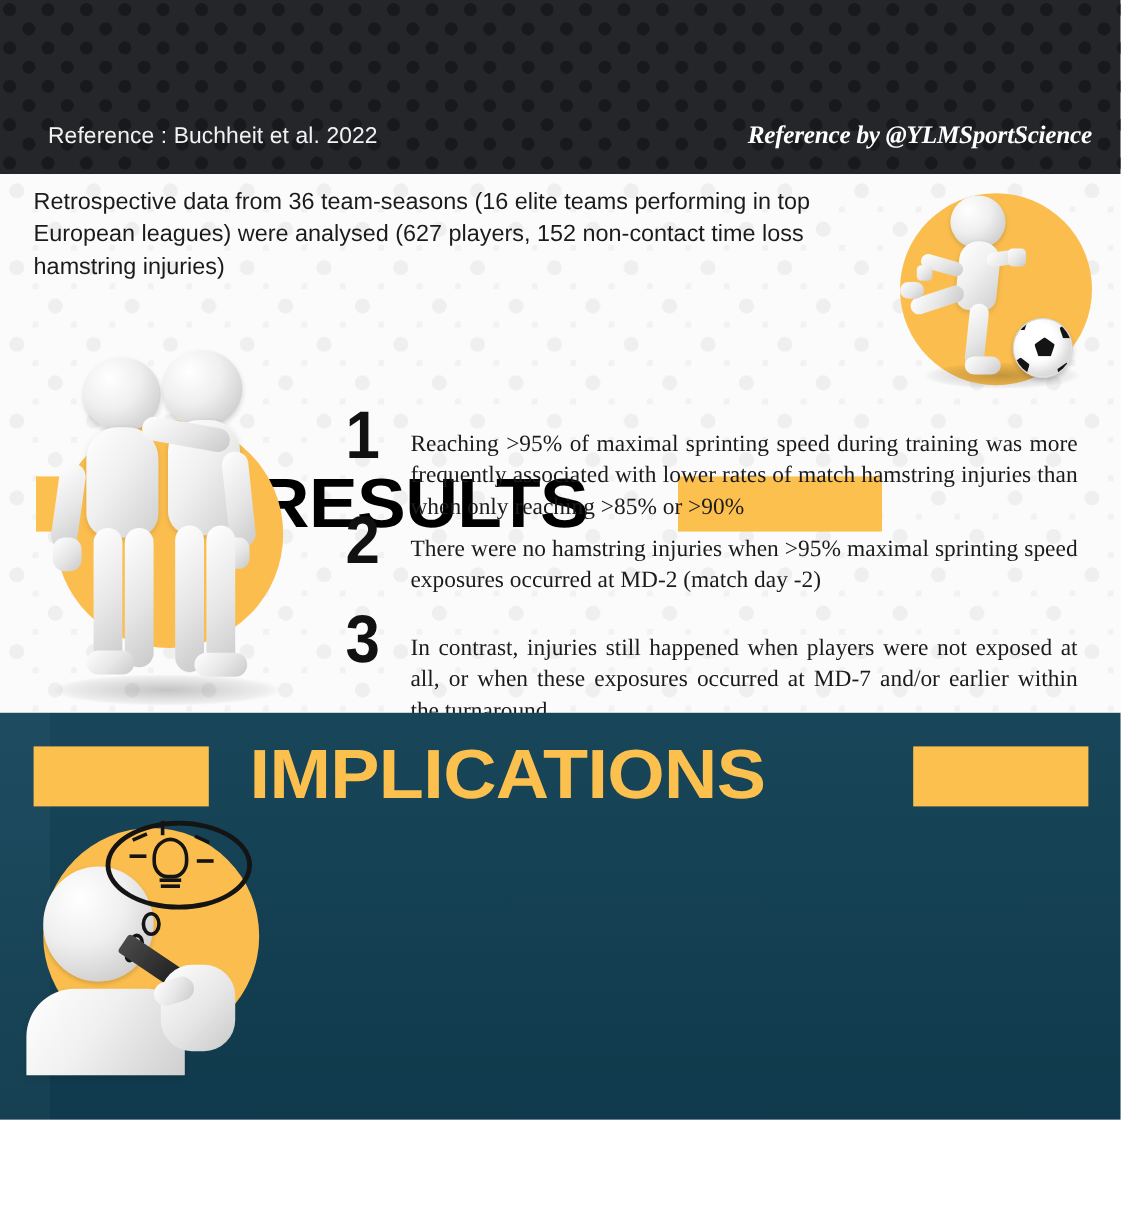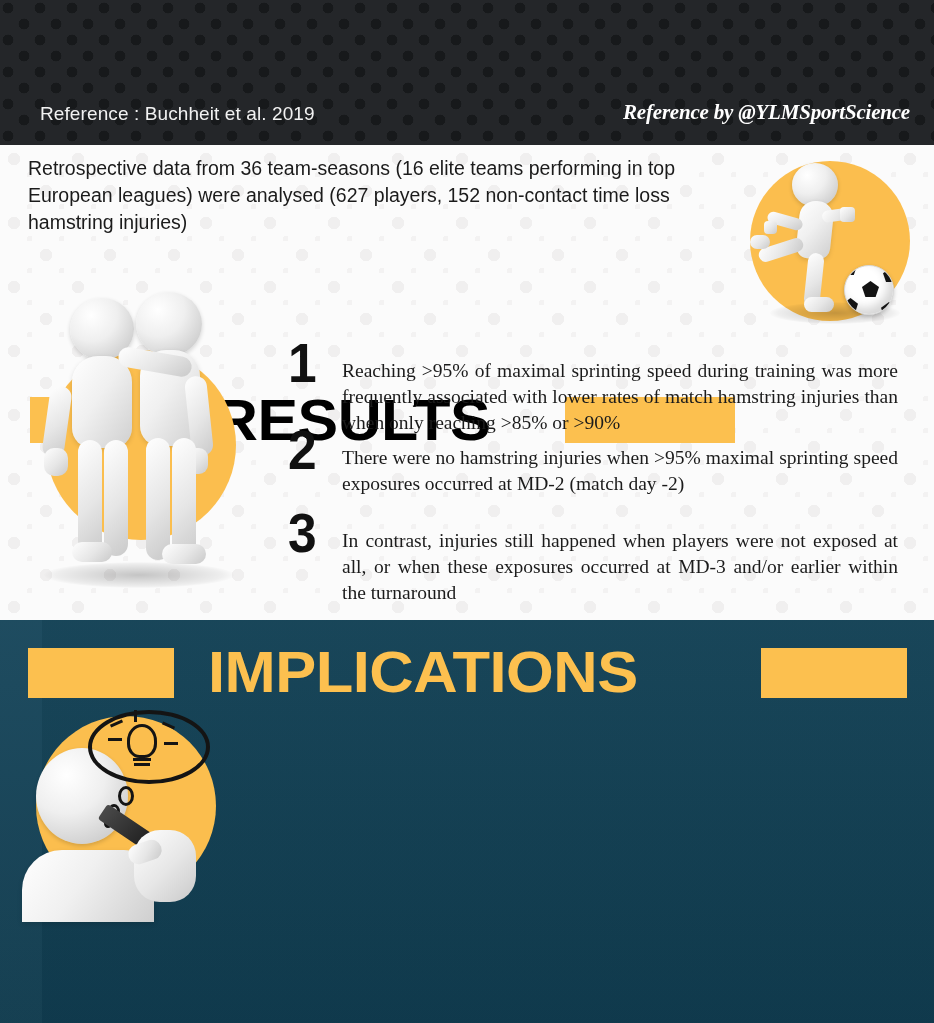--- a/index.html
+++ b/index.html
@@ -111,21 +111,21 @@
     overflow:hidden;
   }
   .ball i { position:absolute; background:#141414; }
   .shadow-ell {
     position:absolute; border-radius:50%;
     background:radial-gradient(ellipse at center, rgba(0,0,0,0.22) 0%, rgba(0,0,0,0.05) 62%, rgba(0,0,0,0) 72%);
   }
 
   
   .implications {
-    position:absolute; left:0; top:620px; width:934px; height:403px;
+    position:absolute; left:0; top:594px; width:934px; height:339px;
     background-color:#124257;
     background-image:
       linear-gradient(90deg, rgba(255,255,255,0.022) 0 42px, rgba(0,0,0,0.03) 42px 84px),
       linear-gradient(180deg, rgba(255,255,255,0.03) 0%, rgba(0,0,0,0.10) 100%);
     overflow:hidden;
   }
   #implications-title {
     left:208px; top:23px; font-size:58px; line-height:58px; color:#FCC04F;
     transform:scaleX(1.06); transform-origin:left center;
   }
@@ -139,21 +139,21 @@
   .bub-dot { position:absolute; border:3px solid #141414; border-radius:50%; }
   .bulb-line { position:absolute; background:#141414; }
   .marker { position:absolute; background:linear-gradient(100deg,#4a4a4a,#1e1e1e); border-radius:3px; }
 </style>
 </head>
 <body>
 
 <div id="poster">
 
   <div class="header">
-    <div class="header-ref">Reference : Buchheit et al. 2019</div>
+    <div class="header-ref">Reference : Buchheit et al. 2022</div>
     <div class="header-credit">Reference by @YLMSportScience</div>
   </div>
 
   <div class="results">
 
     <div class="intro">Retrospective data from 36 team-seasons (16 elite teams performing in top European leagues) were analysed (627 players, 152 non-contact time loss hamstring injuries)</div>
 
     <div class="art" style="left:734px; top:12px; width:190px; height:165px;">
       <div class="circle-orange" style="left:16px; top:4px; width:160px; height:160px;"></div>
       <div class="shadow-ell" style="left:36px; top:145px; width:130px; height:22px;"></div>
@@ -210,21 +210,21 @@
     <div class="point-row" id="pt1">
       <div class="point-num">1</div>
       <div class="point-text">Reaching &gt;95% of maximal sprinting speed during training was more frequently associated with lower rates of match hamstring injuries than when only reaching &gt;85% or &gt;90%</div>
     </div>
     <div class="point-row" id="pt2">
       <div class="point-num">2</div>
       <div class="point-text">There were no hamstring injuries when &gt;95% maximal sprinting speed exposures occurred at MD-2 (match day -2)</div>
     </div>
     <div class="point-row" id="pt3">
       <div class="point-num">3</div>
-      <div class="point-text last-nojust">In contrast, injuries still happened when players were not exposed at all, or when these exposures occurred at MD-3 and/or earlier within the turnaround</div>
+      <div class="point-text last-nojust">In contrast, injuries still happened when players were not exposed at all, or when these exposures occurred at MD-7 and/or earlier within the turnaround</div>
     </div>
 
   </div>
 
   <div class="implications">
     <div class="band-block" id="blk-imp-l"></div>
     <div class="section-title" id="implications-title">IMPLICATIONS</div>
     <div class="band-block" id="blk-imp-r"></div>
 
     <div class="art" style="left:22px; top:82px; width:220px; height:240px;">

